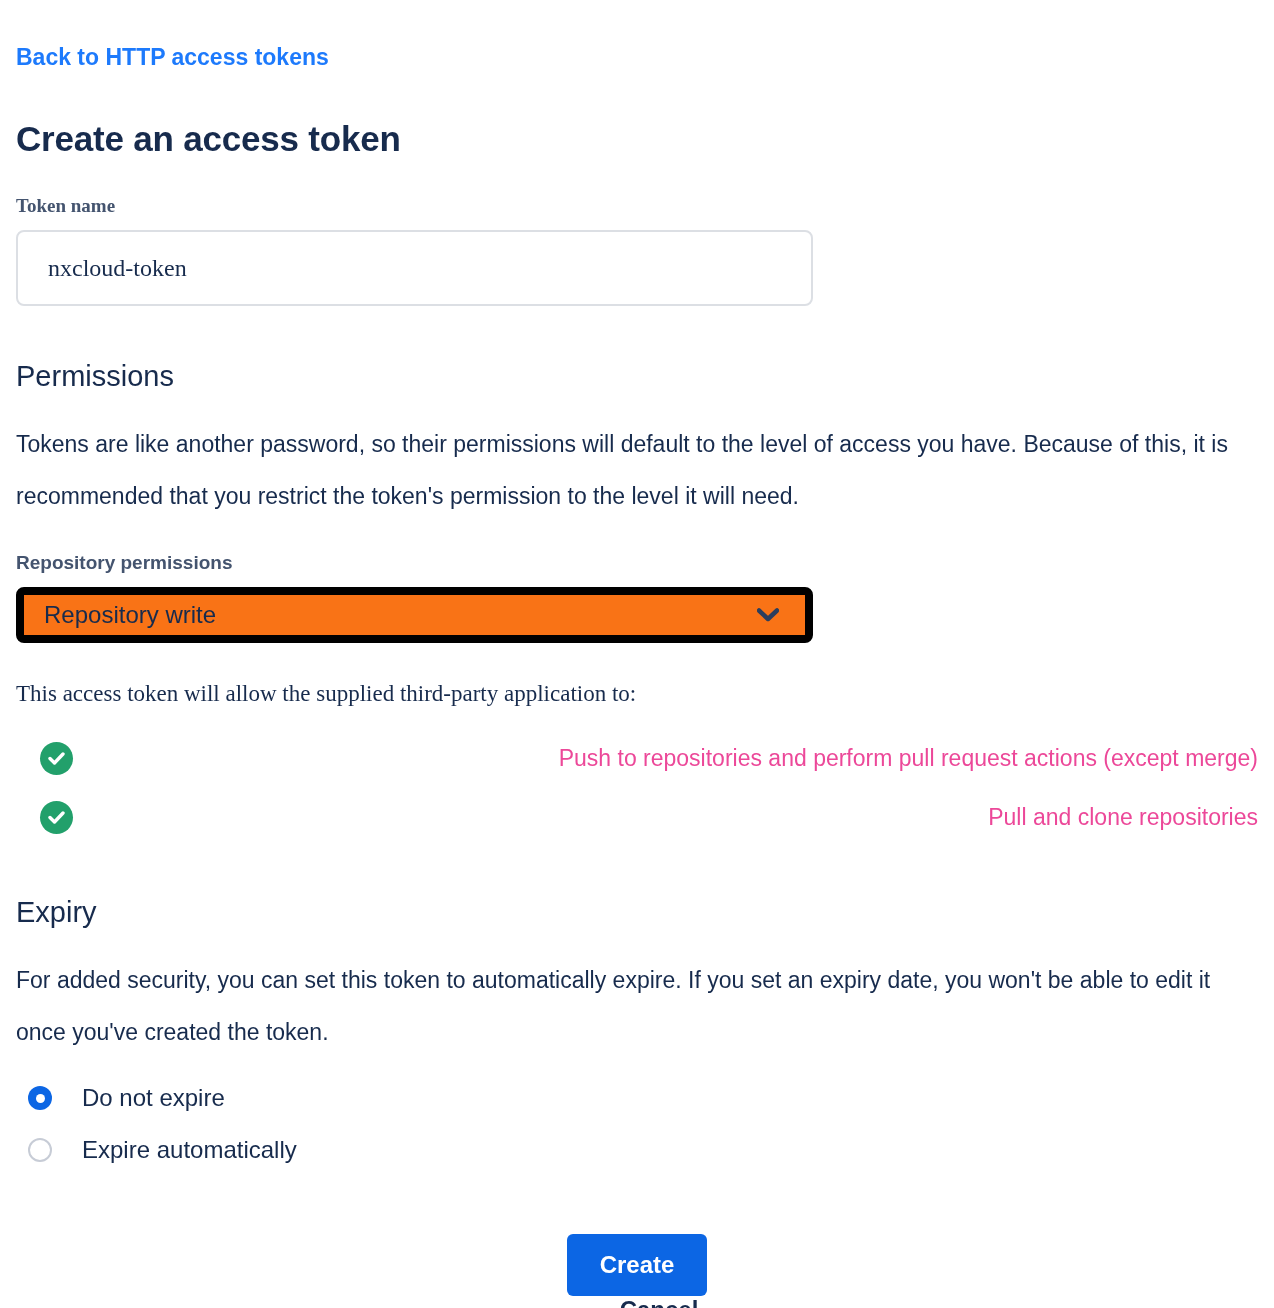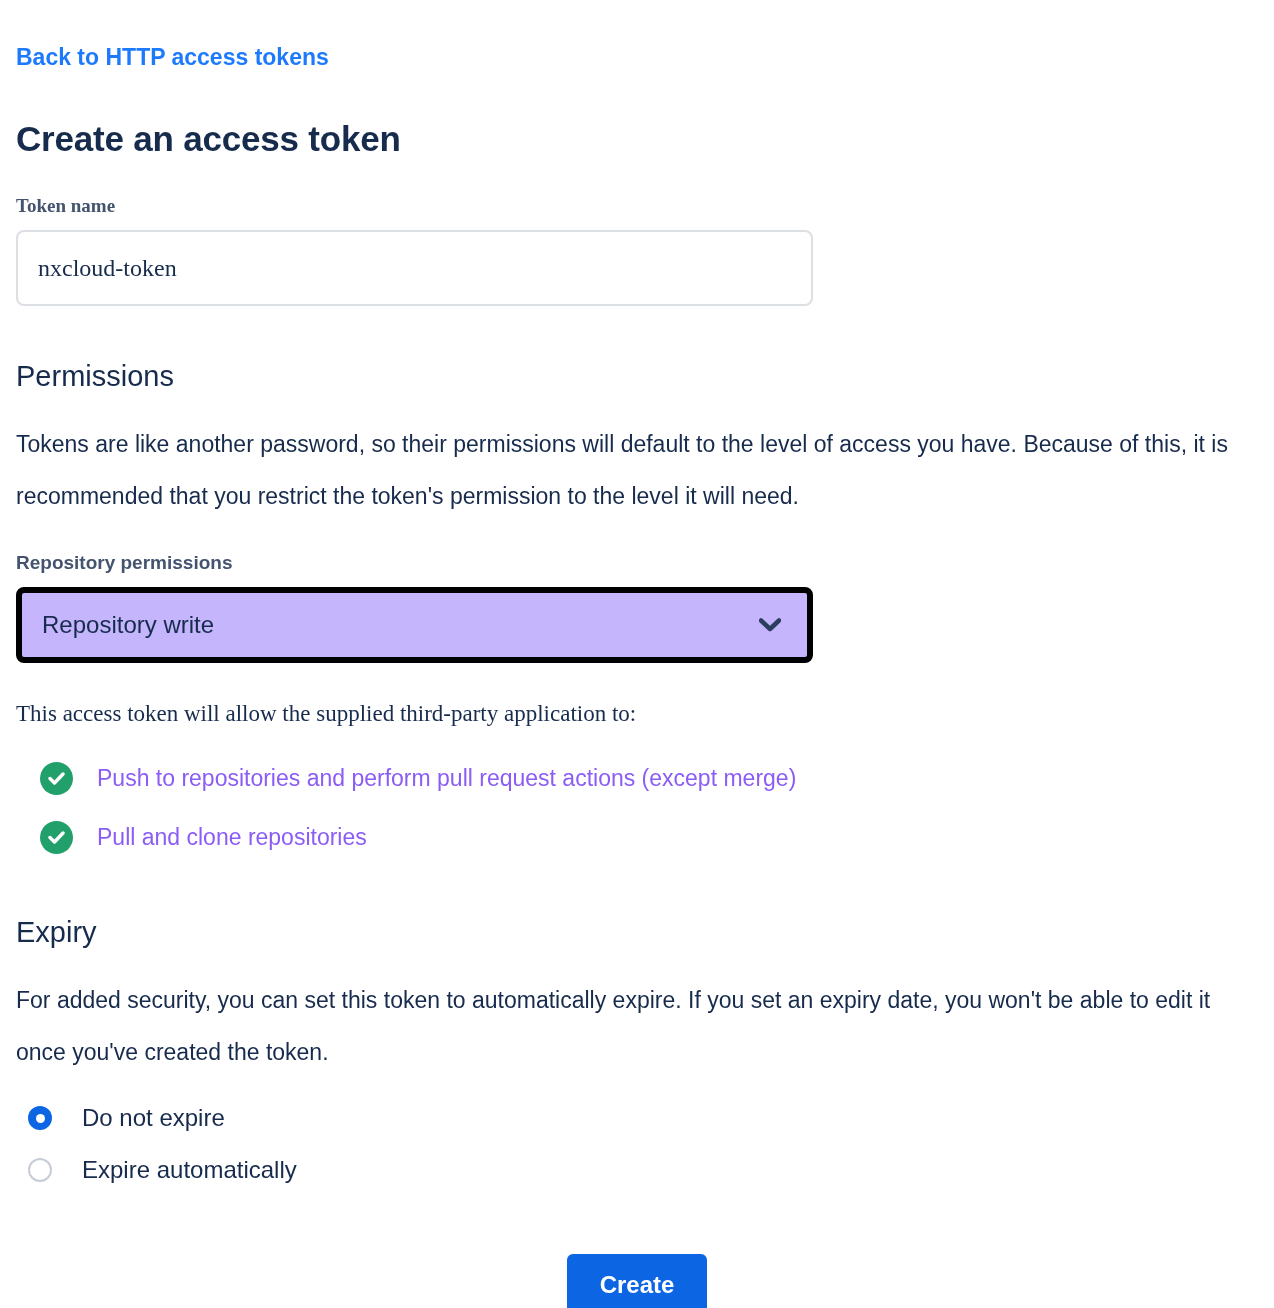--- a/index.html
+++ b/index.html
@@ -40,21 +40,21 @@
   input.text-input {
     box-sizing:border-box;
     width:797px;
     height:76px;
     border:2px solid #DCDFE4;
     border-radius:8px;
     background:#fff;
     font-family:inherit;
     font-size:24px;
     color:#172B4D;
-    padding:0 20px;
+    padding:0 30px;
     outline:none;
   }
 
   h2.section-heading {
     font-size:29px;
     font-weight:500;
     margin:54px 0 0 0;
     color:#172B4D;
   }
   h2.section-heading.expiry { margin-top:62px; }
@@ -65,24 +65,24 @@
     margin:25px 0 0 0;
     max-width:1215px;
     color:#172B4D;
   }
 
   .field-repo { margin-top:30px; }
 
   .select-box {
     box-sizing:border-box;
     width:797px;
-    height:76px;
-    border:6px solid #000000;
+    height:56px;
+    border:8px solid #000000;
     border-radius:8px;
-    background:#c4b5fd;
+    background:#f97316;
     display:flex;
     align-items:center;
     justify-content:space-between;
     padding:0 26px 0 20px;
     cursor:pointer;
   }
   .select-box .selected-value { font-size:24px; color:#172B4D; }
   .chevron { width:22px; height:14px; flex:none; }
 
   .allow-intro { margin-top:30px;font-family:Liberation Serif, serif; }
@@ -91,21 +91,22 @@
     list-style:none;
     margin:22px 0 0 0;
     padding:0 0 0 24px;
   }
   ul.capabilities li {
     display:flex;
     align-items:center;
     gap:24px;
     margin-top:26px;
     font-size:23px;
-    color:#8b5cf6;
+    color:#ec4899;
+    justify-content:space-between;
   }
   ul.capabilities li:first-child { margin-top:0; }
   .check-circle {
     width:33px; height:33px;
     border-radius:50%;
     background:#22A06B;
     display:flex;
     align-items:center;
     justify-content:center;
     flex:none;

